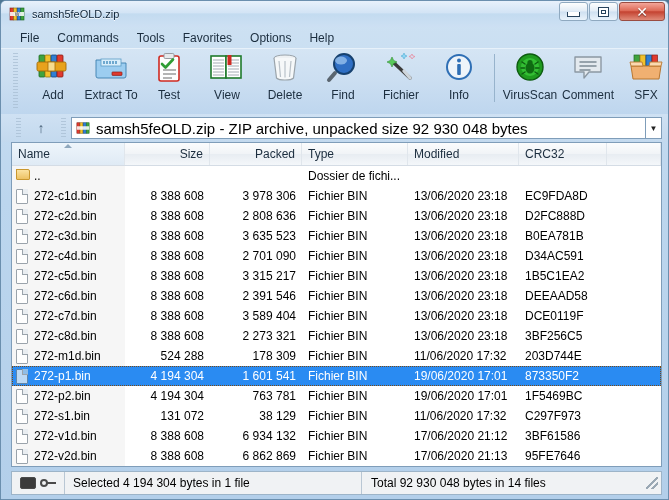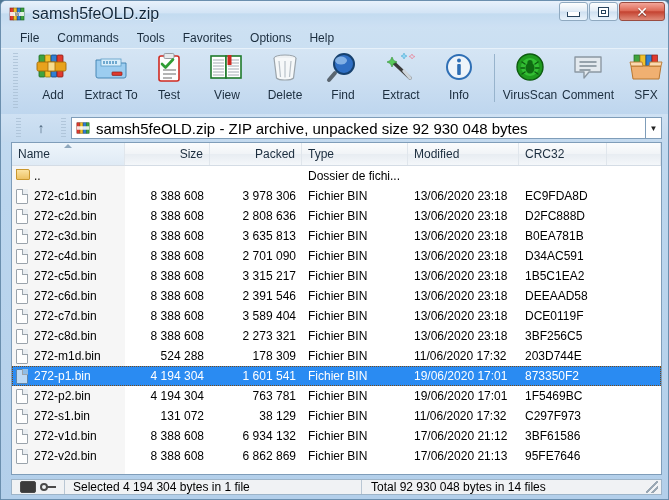--- a/index.html
+++ b/index.html
@@ -21,21 +21,21 @@
   .titlebar{
     height:26px;position:relative;flex:0 0 auto;
     background:linear-gradient(180deg,#e8f1fb 0%,#d3e4f5 45%,#c3dbf0 50%,#cde0f3 100%);
     border-radius:5px 5px 0 0;
     display:flex;align-items:center;
   }
   .title-ico{
     width:16px;height:16px;margin-left:8px;flex:0 0 auto;position:relative;
   }
   .title-text{
-    margin-left:7px;font-size:16px;color:#11263a;
+    margin-left:7px;font-size:11px;color:#11263a;
     text-shadow:0 1px 0 rgba(255,255,255,.85);
     white-space:nowrap;
   }
   .wbtns{position:absolute;right:3px;top:1px;display:flex;}
   .wbtn{
     width:29px;height:19px;margin-left:1px;
     border:1px solid #8fa9c0;border-radius:3px;
     background:linear-gradient(180deg,#fdfefe 0%,#e2ecf6 48%,#cfe0f1 52%,#eaf3fb 100%);
     display:flex;align-items:center;justify-content:center;
     box-sizing:border-box;
@@ -158,21 +158,21 @@
     position:absolute;left:0;top:-2px;width:6px;height:3px;
     background:#f3cd7a;border:1px solid #c9972e;border-bottom:none;border-radius:1px 1px 0 0;box-sizing:border-box;
   }
   
   .namecol-bg{
     position:absolute;left:0;top:0;bottom:0;width:113px;background:#f6f6f6;z-index:0;
   }
   .row{position:relative;z-index:1;}
   
   .statusbar{
-    flex:0 0 auto;height:16px;display:flex;align-items:center;
+    flex:0 0 auto;height:24px;display:flex;align-items:center;
     margin:4px 6px 4px 10px;
     border:1px solid #9db4c8;background:#f0f2f4;box-sizing:border-box;
   }
   .sb-icons{width:52px;display:flex;align-items:center;justify-content:center;gap:4px;
     border-right:1px solid #b9c7d4;height:100%;flex:0 0 auto;}
   .sb-mon{width:14px;height:10px;border:1.5px solid #4a4a4a;background:#3b3b3b;border-radius:2px;}
   .sb-key{width:16px;height:10px;position:relative;}
   .sb-key:before{content:"";position:absolute;left:0;top:1px;width:8px;height:8px;border:2px solid #4a4a4a;border-radius:50%;box-sizing:border-box;}
   .sb-key:after{content:"";position:absolute;left:7px;top:4px;width:9px;height:2px;background:#4a4a4a;}
   .sb-sec1{flex:0 0 auto;width:297px;padding-left:8px;font-size:12px;color:#000;
@@ -327,21 +327,21 @@
     <div class="tbtn">
       <div class="ico">
         <svg width="38" height="34" viewBox="0 0 38 34">
           <line x1="12" y1="12" x2="28" y2="27" stroke="#3b3b3b" stroke-width="3.4" stroke-linecap="round"></line>
           <line x1="22" y1="20" x2="28" y2="27" stroke="#cfd5da" stroke-width="3.4" stroke-linecap="round"></line>
           <path d="M10 6 l1.6 3.4 L15 11 l-3.4 1.6 L10 16 l-1.6-3.4 L5 11 l3.4-1.6 Z" fill="#58c95a" stroke="#2f8c33" stroke-width="0.6"></path>
           <path d="M22 2 l1 2.2 L25 5 l-2 1 L22 8 l-1-2 L19 5 l2-0.8 Z" fill="#8fd7f5" stroke="#3fa3cf" stroke-width="0.5"></path>
           <path d="M30 3 l0.8 1.8 L33 5.5 l-1.8 0.8 L30 8 l-0.8-1.7 L27 5.5 l1.9-0.7 Z" fill="none" stroke="#e88aa0" stroke-width="0.8"></path>
         </svg>
       </div>
-      <div class="lbl">Extract</div>
+      <div class="lbl">Fichier</div>
     </div>
 
     <div class="tbtn">
       <div class="ico">
         <svg width="38" height="34" viewBox="0 0 38 34">
           <circle cx="19" cy="16" r="12" fill="#eef4fa" stroke="#2f6fb5" stroke-width="2"></circle>
           <circle cx="19" cy="9.5" r="2" fill="#2f6fb5"></circle>
           <rect x="17.2" y="13" width="3.6" height="11" rx="1" fill="#2f6fb5"></rect>
         </svg>
       </div>
@@ -478,21 +478,21 @@
           <div class="cell " style="width: 88px;">D2FC888D</div>
         </div>
         <div class="row">
           <div class="cell name" style="width: 113px;">
             <div class="fico">
               <div class="doc-ico"></div>
             </div>
             <span>272-c3d.bin</span>
           </div>
           <div class="cell r" style="width: 85px;">8 388 608</div>
-          <div class="cell r" style="width: 92px;">3 635 813</div>
+          <div class="cell r" style="width: 92px;">3 635 523</div>
           <div class="cell " style="width: 106px;">Fichier BIN</div>
           <div class="cell " style="width: 111px;">13/06/2020 23:18</div>
           <div class="cell " style="width: 88px;">B0EA781B</div>
         </div>
         <div class="row">
           <div class="cell name" style="width: 113px;">
             <div class="fico">
               <div class="doc-ico"></div>
             </div>
             <span>272-c4d.bin</span>

